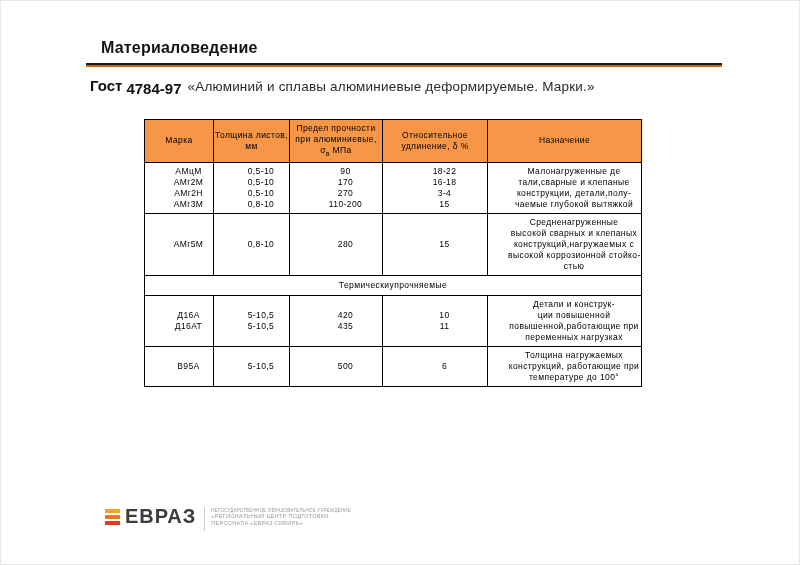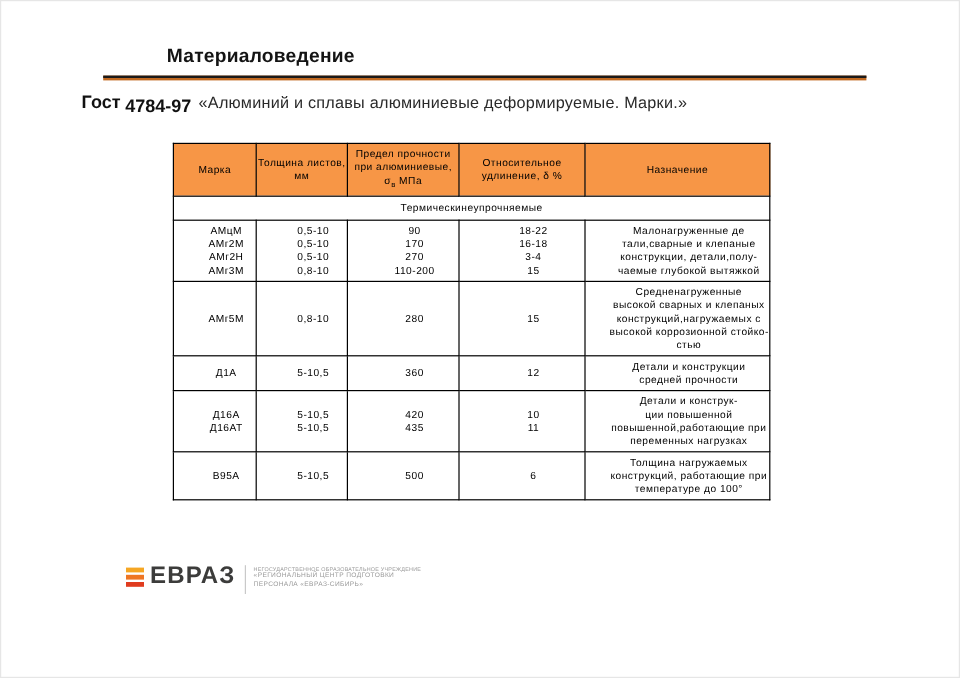--- a/index.html
+++ b/index.html
@@ -11,30 +11,29 @@
     box-sizing:border-box;
     border:1px solid #e6e6e6;
     color:#000;
   }
 
   
   .page-title {
     position:absolute; left:100px; top:38px;
     font-size:16px; font-weight:bold; color:#141414;
     letter-spacing:0.2px;
-    margin-left:38px;
   }
   .title-rule {
     position:absolute; left:85px; top:62px; width:636px;
     height:2px;
     border-top:2px solid var(--rule-dark, #1a1a1a);
     background:var(--rule-orange, #c06820);
   }
   .gost-line {
-    position:absolute; left:67px; top:76px; width:700px;
+    position:absolute; left:89px; top:76px; width:700px;
     white-space:nowrap;
   }
   .gost-word { font-weight:bold; font-size:15px; color:#111; }
   .gost-num  { font-weight:bold; font-size:15px; color:#111; position:relative; top:3px; margin-left:4px; }
   .gost-text { font-size:13.5px; color:#2a2a2a; margin-left:6px; letter-spacing:0.2px; }
 
   
   table.alloys {
     position:absolute; left:143px; top:118px;
     width:497px;
@@ -50,21 +49,21 @@
   .alloys thead th {
     background:var(--table-header-bg, #F79646);
     height:34px; font-weight:normal;
   }
   .alloys td.section-cell { height:13px; }
   .alloys td div { white-space:nowrap;padding-left:19px; }
   .alloys sub { font-size:6.5px; }
 
   
   .footer-logo {
-    position:absolute; left:104px; top:468px;
+    position:absolute; left:104px; top:504px;
     display:flex; align-items:flex-start;
   }
   .logo-bars { display:flex; flex-direction:column; gap:2px; margin-top:4px; }
   .logo-bars .bar { width:15px; height:4px; }
   .bar1 { background:var(--logo-bar-top, #F5A623); }
   .bar2 { background:var(--logo-bar-mid, #EE7623); }
   .bar3 { background:var(--logo-bar-bottom, #E03C1F); }
   .logo-word {
     font-size:20px; font-weight:bold; color:#3c3c3b;
     letter-spacing:1px; margin-left:5px; line-height:22px;
@@ -100,23 +99,20 @@
         <span>Предел прочности</span><br>
         <span>при алюминиевые,</span><br>
         <span>σ</span><sub>в</sub>&nbsp;<span>МПа</span>
       </th>
       <th>Относительное удлинение, δ %</th>
       <th>Назначение</th>
     </tr>
   </thead>
   <tbody id="table-body">
       <tr>
-        <td colspan="5" class="section-cell">Термическинеупрочняемые</td>
-      </tr>
-      <tr>
         <td>
           <div>АМцМ</div>
           <div>АМг2М</div>
           <div>АМг2Н</div>
           <div>АМг3М</div>
         </td>
         <td>
           <div>0,5-10</div>
           <div>0,5-10</div>
           <div>0,5-10</div>
@@ -156,36 +152,21 @@
         </td>
         <td>
           <div>Средненагруженные</div>
           <div>высокой сварных и клепаных</div>
           <div>конструкций,нагружаемых с</div>
           <div>высокой коррозионной стойко-</div>
           <div>стью</div>
         </td>
       </tr>
       <tr>
-        <td>
-          <div>Д1А</div>
-        </td>
-        <td>
-          <div>5-10,5</div>
-        </td>
-        <td>
-          <div>360</div>
-        </td>
-        <td>
-          <div>12</div>
-        </td>
-        <td>
-          <div>Детали и конструкции</div>
-          <div>средней прочности</div>
-        </td>
+        <td colspan="5" class="section-cell">Термическиупрочняемые</td>
       </tr>
       <tr>
         <td>
           <div>Д16А</div>
           <div>Д16АТ</div>
         </td>
         <td>
           <div>5-10,5</div>
           <div>5-10,5</div>
         </td>

